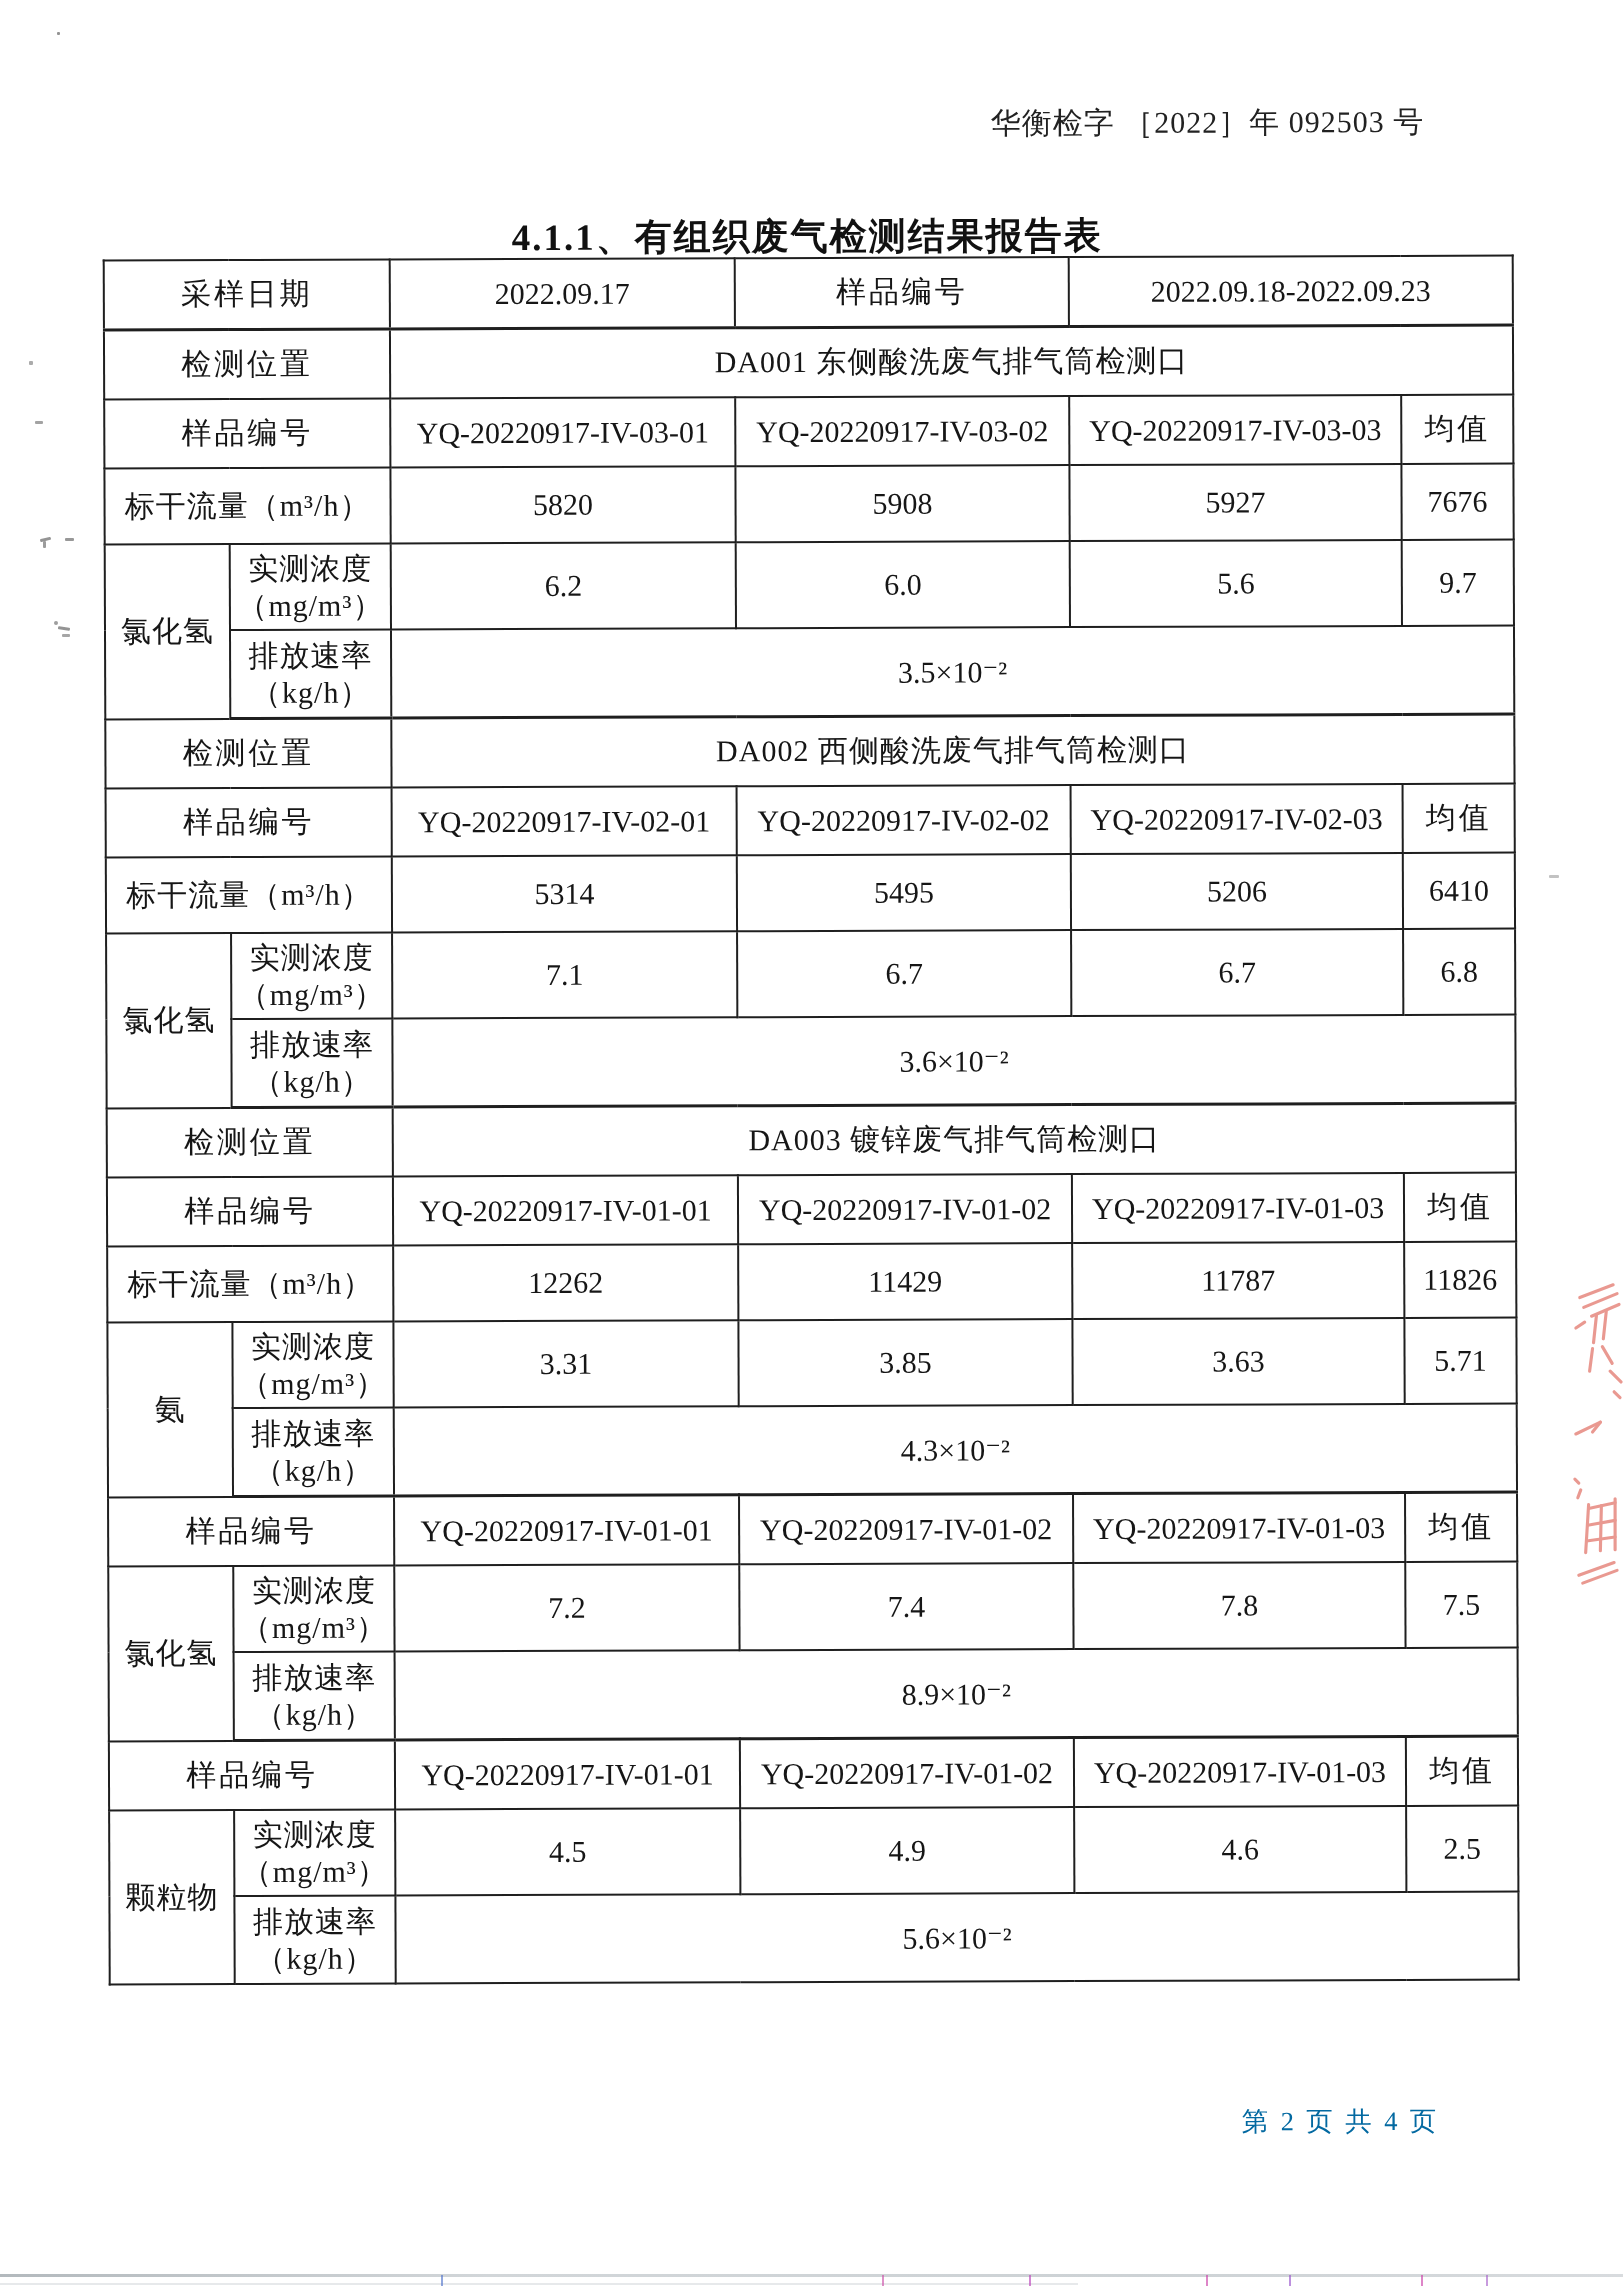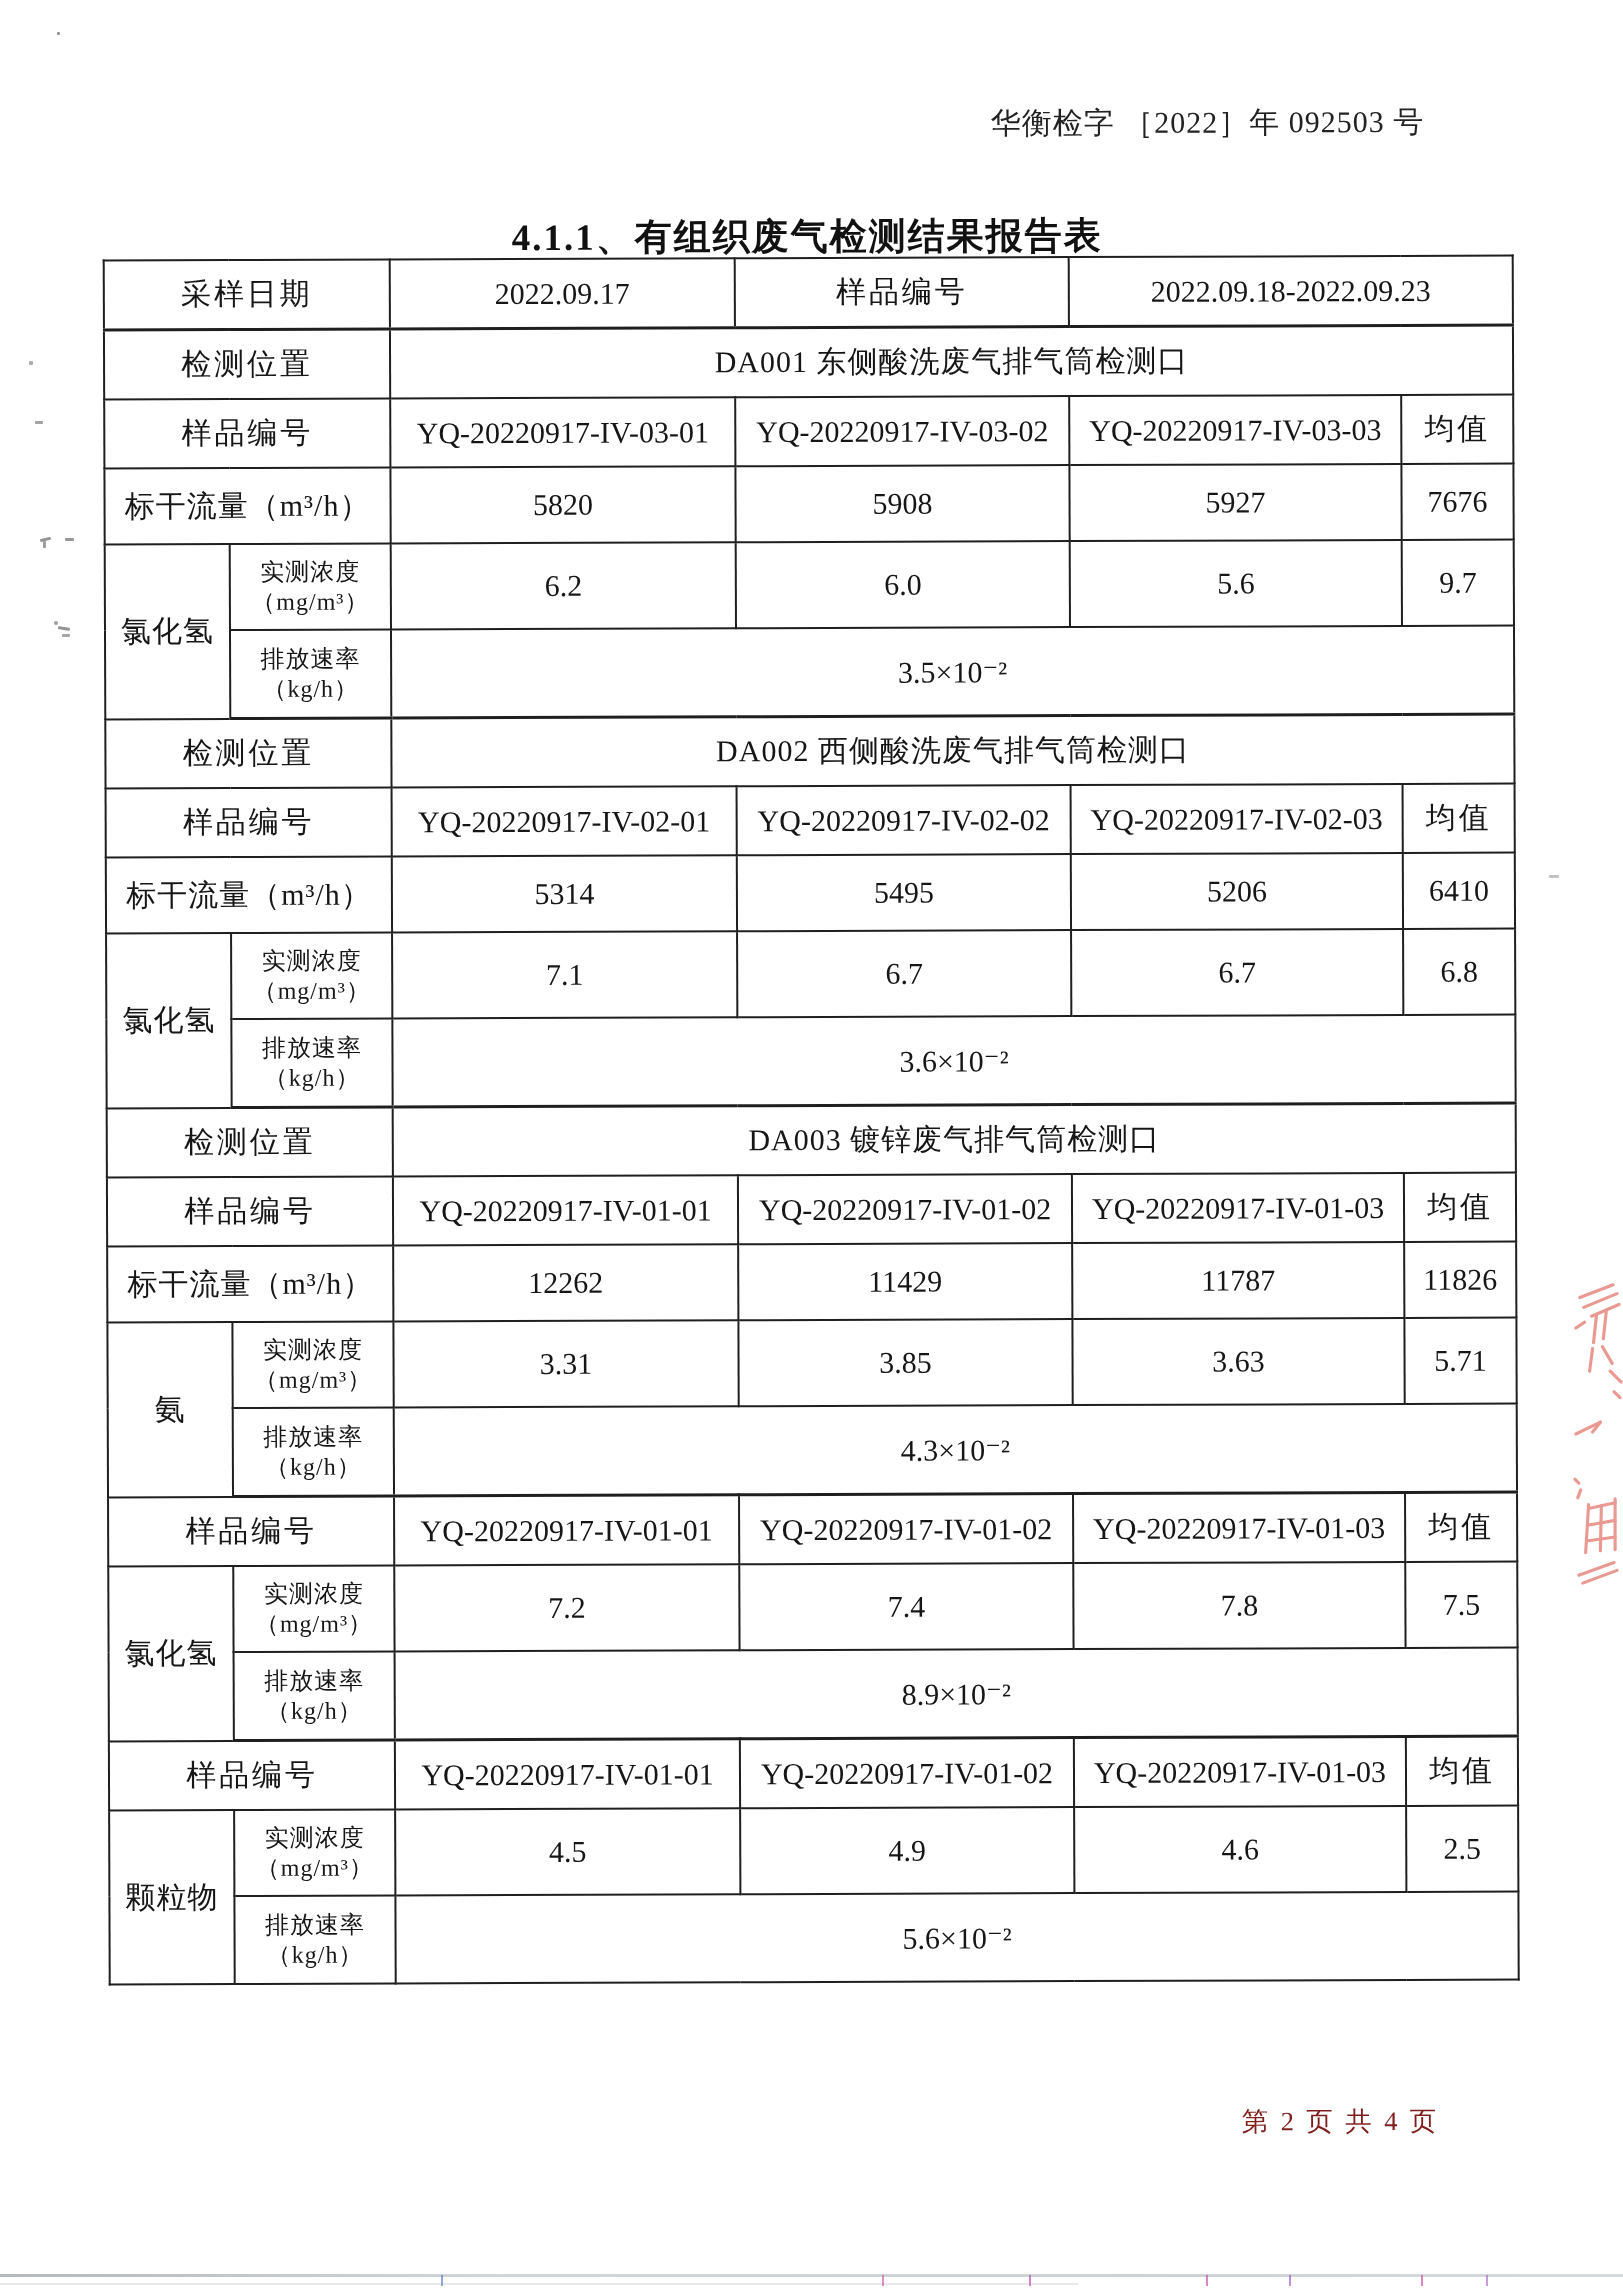--- a/index.html
+++ b/index.html
@@ -43,25 +43,25 @@
   tr.rh-s>td{height:67px;}
   tr.rh-f>td{height:74px;}
   tr.rh-c>td{height:84px;}
   tr.rh-r>td{height:86px;}
   tr.sep>td{border-bottom-width:3.9px;}
   td.lab{letter-spacing:2.9px;font-size:31px;}
   td.loc{letter-spacing:1px;font-size:31px;}
   td.sid{font-size:29px;letter-spacing:0;}
   td.num{font-size:30px;}
   td.pol{letter-spacing:1px;font-size:31px;}
-  td.sub div{line-height:1.25;font-size:24px;letter-spacing:1px;}
+  td.sub div{line-height:1.25;font-size:30px;letter-spacing:1px;}
 
   .footer{
     position:absolute;top:2105px;right:188px;
-    font-size:26.5px;letter-spacing:2.9px;color:#7f1d1d;
+    font-size:26.5px;letter-spacing:2.9px;color:#0369a1;
     white-space:nowrap;
   }
 
   .stamp{position:absolute;left:1566px;top:1276px;width:57px;height:314px;}
 
   .speck{position:absolute;background:#949494;border-radius:1px;}
   .scan-bottom-line{
     position:absolute;left:0;top:2274px;width:1623px;height:2.9px;
     background:linear-gradient(to right,#b3b9bd,#d2d6d9 30%,#cdd2d5 70%,#d8dbde);
   }

